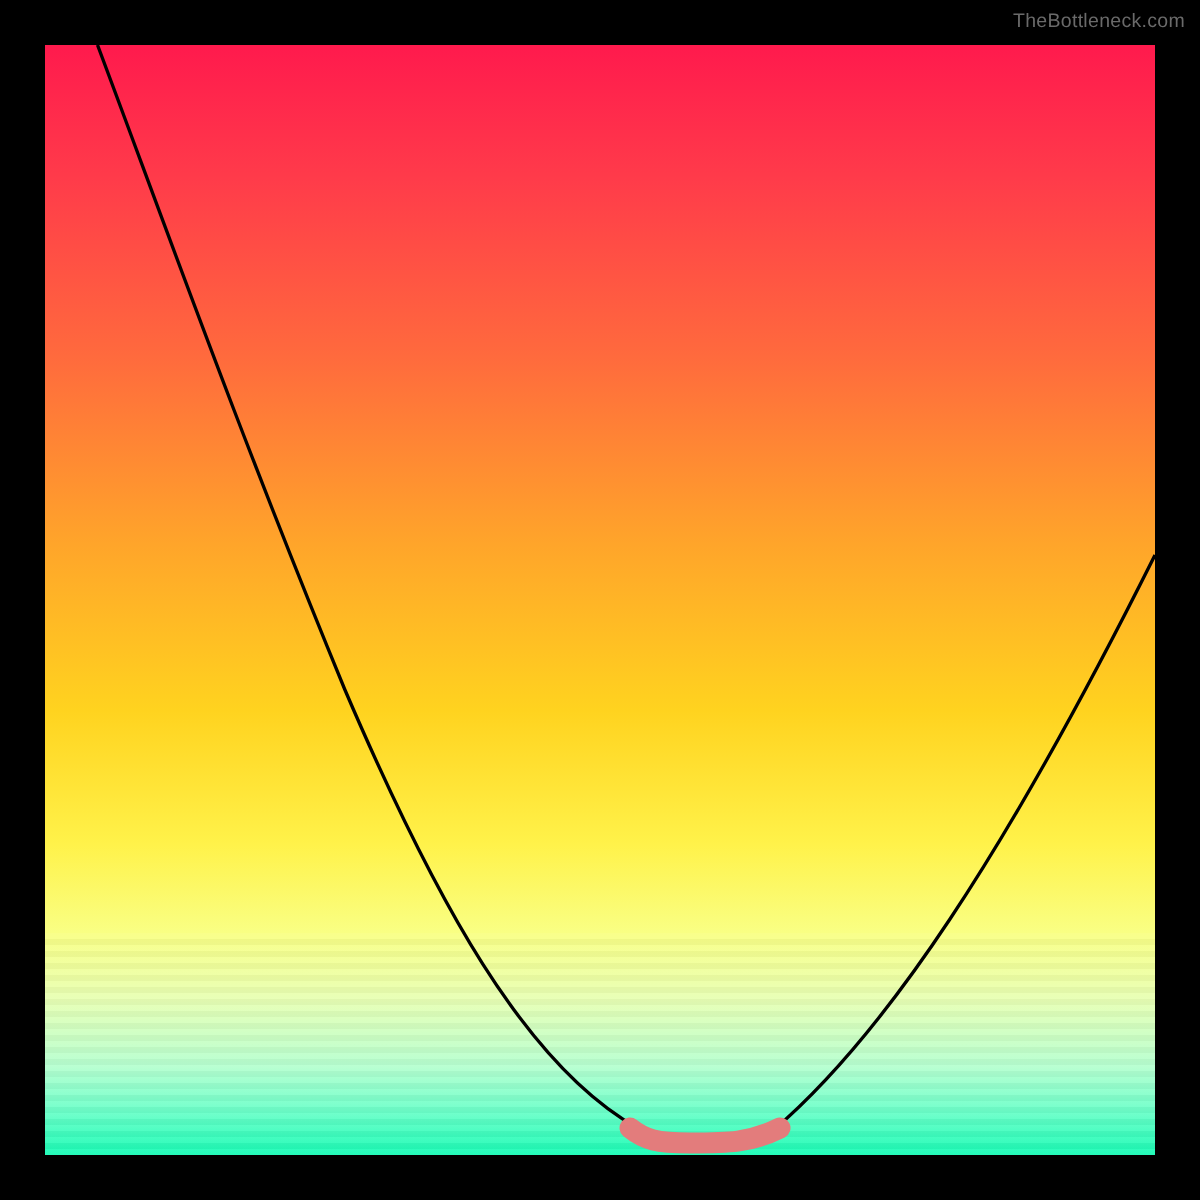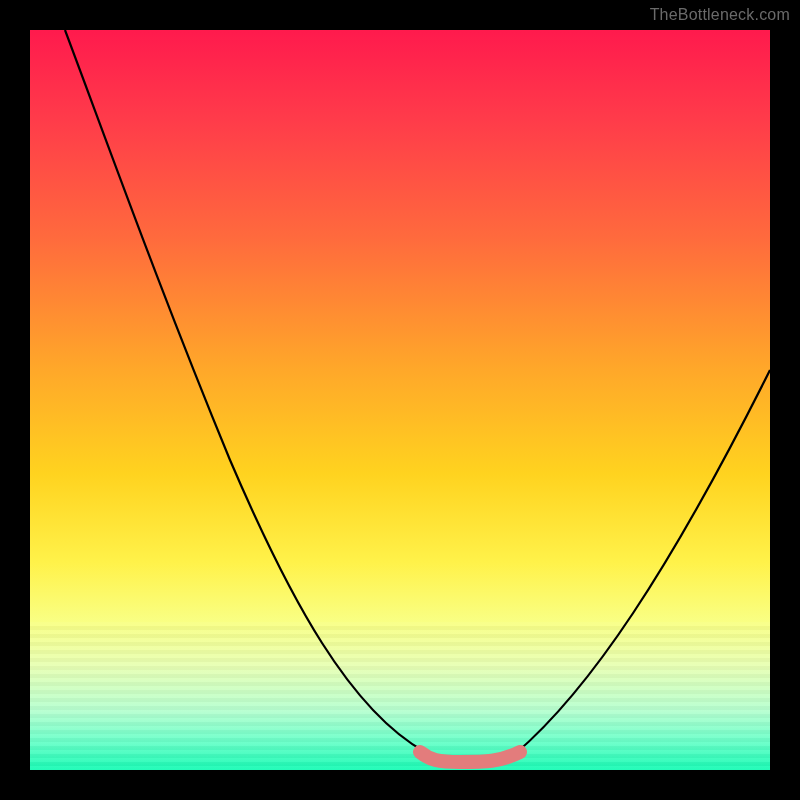--- a/index.html
+++ b/index.html
@@ -53,21 +53,21 @@
       rgba(0,0,0,0.03) 4px,
       rgba(0,0,0,0.03) 8px
     );
     pointer-events: none;
   }
   .watermark {
     position: absolute;
     top: 6px;
     right: 10px;
     color: #6a6a6a;
-    font-size: 16px;
+    font-size: 13px;
     font-weight: 500;
     letter-spacing: 0.2px;
   }
   svg.curve {
     position: absolute;
     left: 0;
     top: 0;
     width: 740px;
     height: 740px;
     pointer-events: none;

